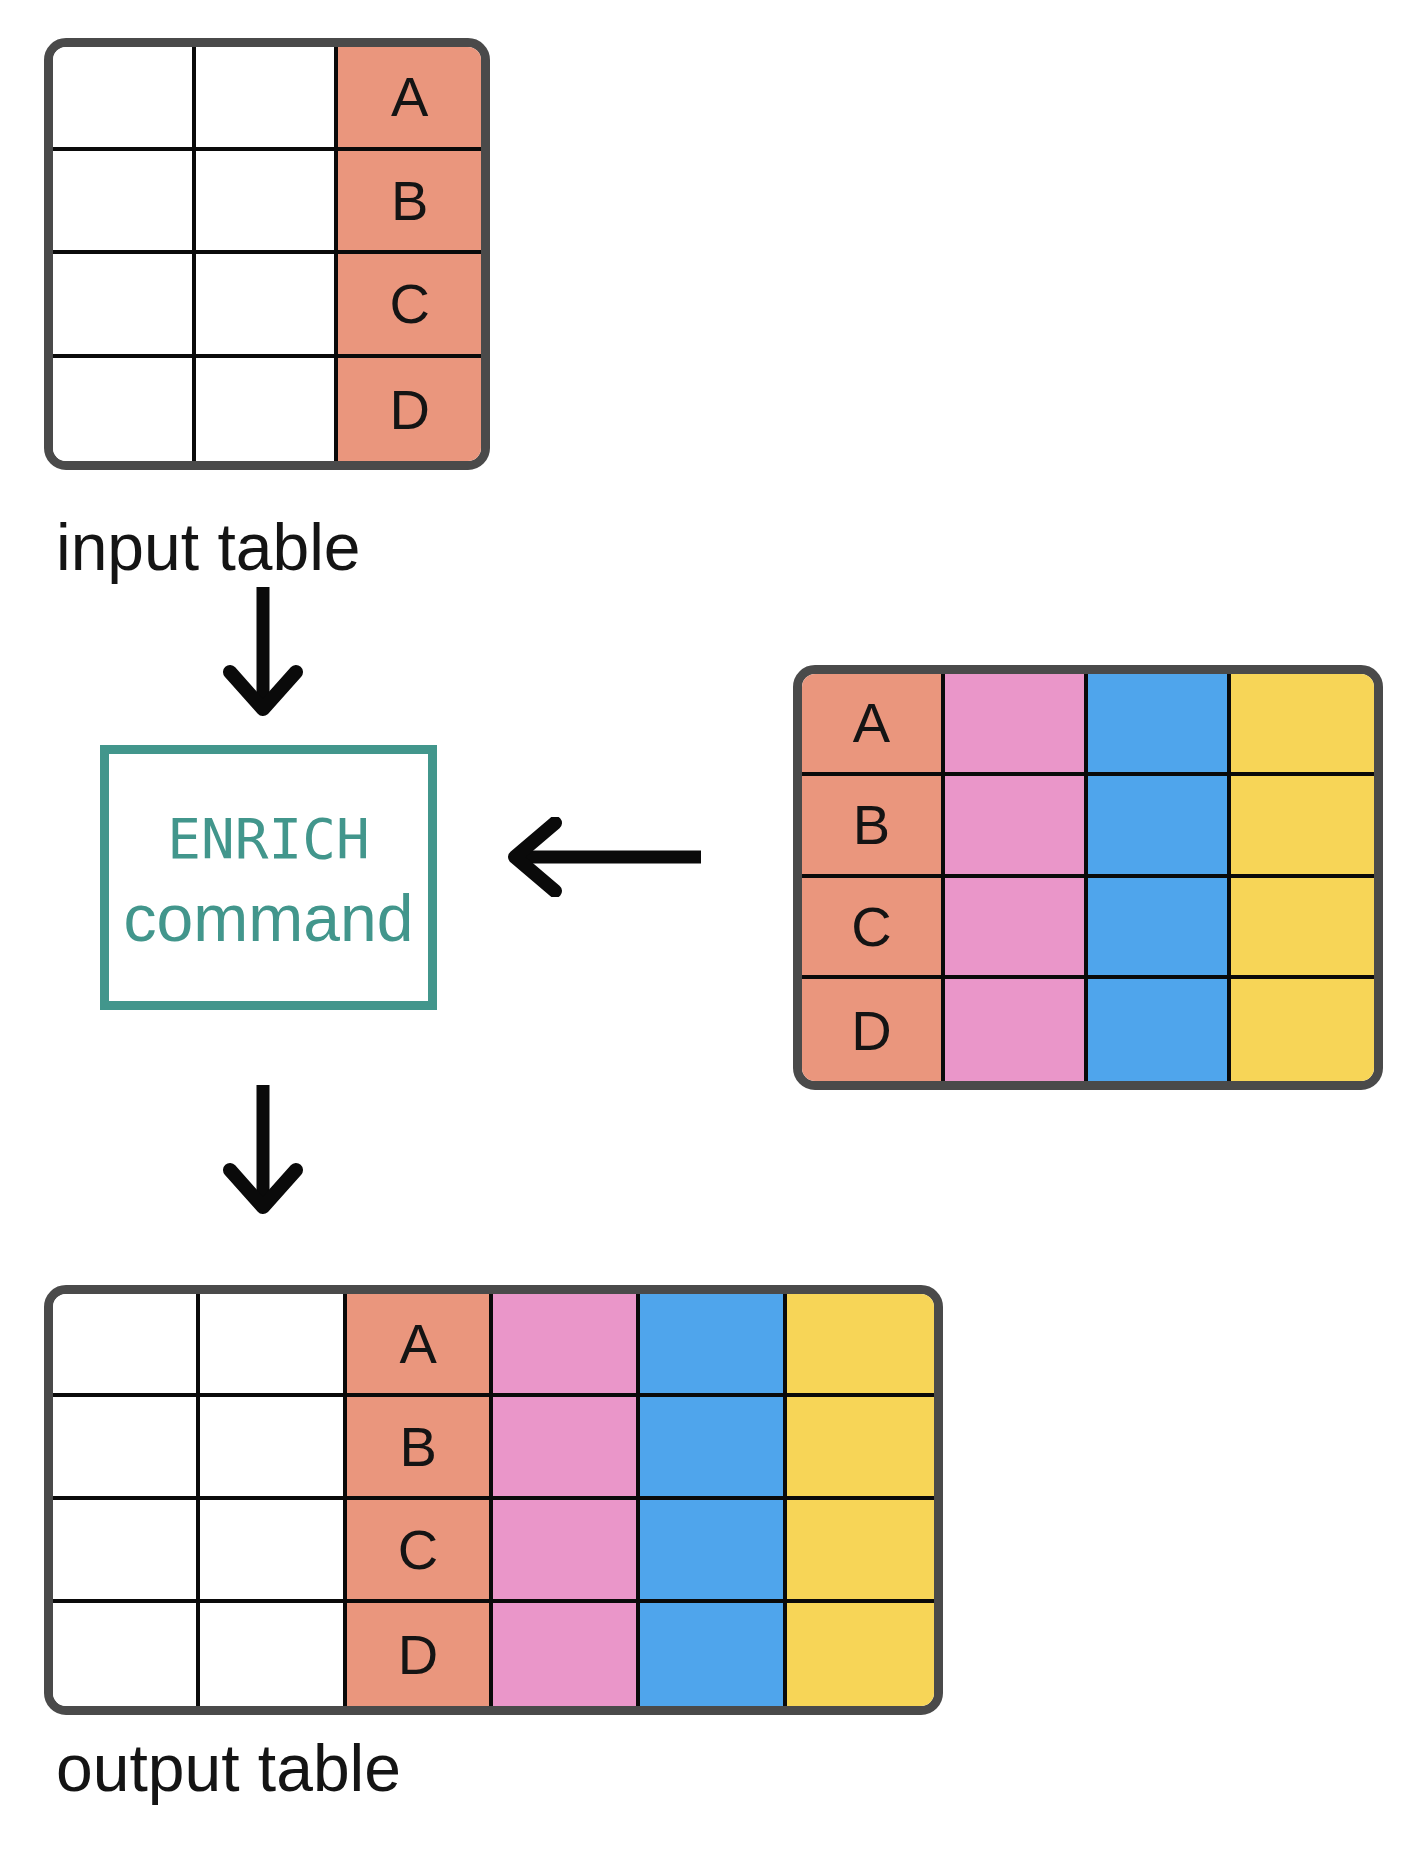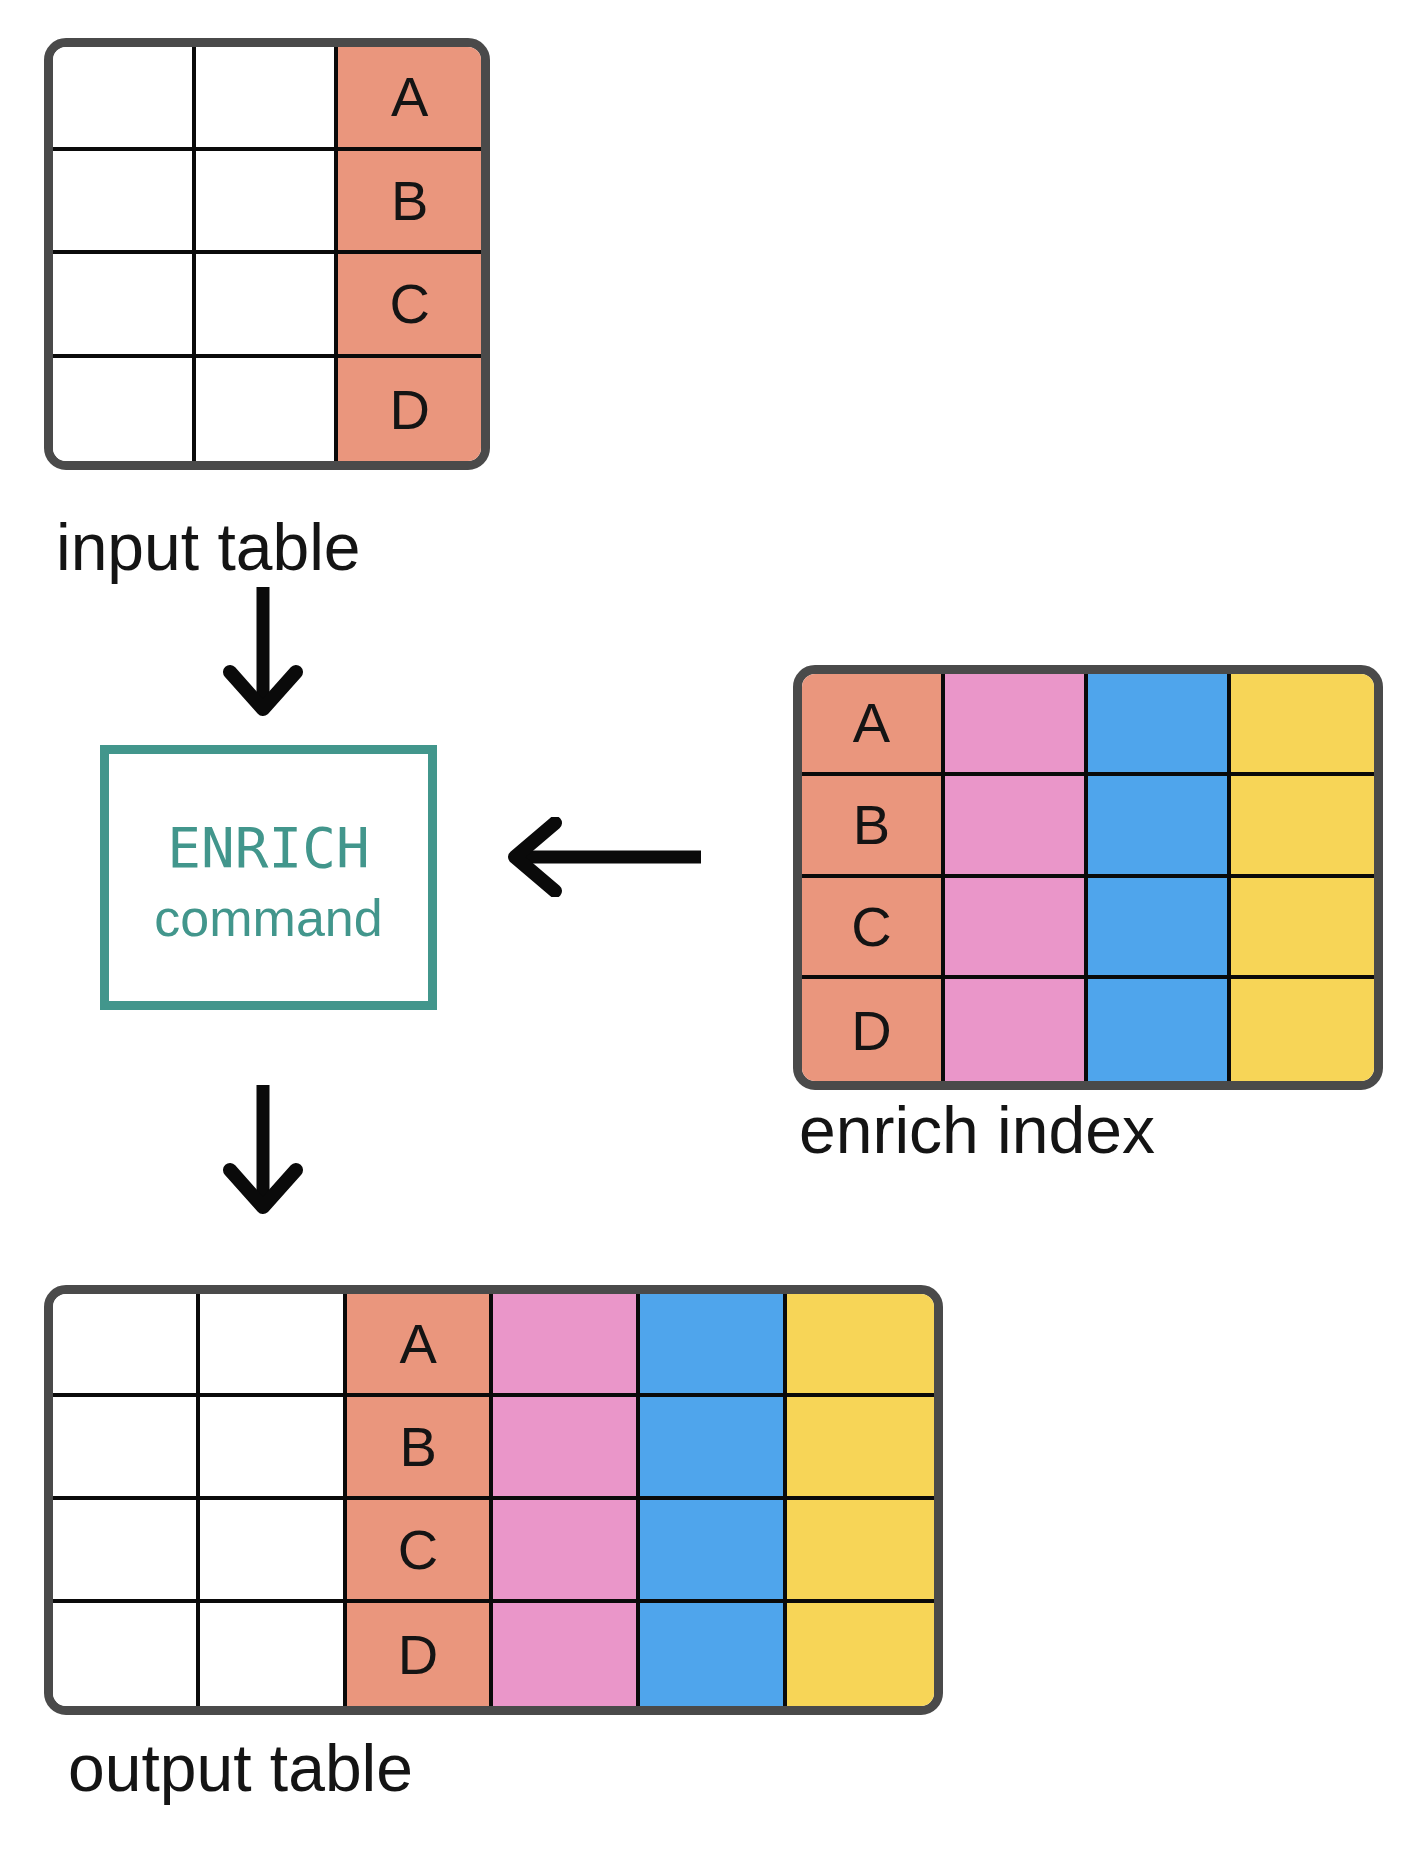--- a/index.html
+++ b/index.html
@@ -39,21 +39,21 @@
     position:absolute; left:100px; top:745px; width:337px; height:265px;
     box-sizing:border-box; border:9px solid var(--teal, #42968c);
     background:#ffffff; display:flex; flex-direction:column;
     align-items:center; justify-content:center; padding-top:10px;
   }
   .command-line1 {
     font-family:"DejaVu Sans Mono", monospace;
     font-size:56px; line-height:1.3; color:var(--teal, #42968c);
   }
   .command-line2 {
-    font-size:52px; line-height:1.3; color:var(--teal, #42968c);
+    font-size:66px; line-height:1.3; color:var(--teal, #42968c);
   }
 
   
   .arrow { position:absolute; color:var(--arrow, #0a0a0a); }
   .arrow svg { display:block; }
 </style>
 </head>
 <body>
 
 <div class="canvas">
@@ -104,21 +104,20 @@
       <div class="cell last-col" style="background: rgb(247, 213, 87);"></div>
       <div class="cell" style="background: rgb(234, 150, 125);">C</div>
       <div class="cell" style="background: rgb(234, 150, 201);"></div>
       <div class="cell" style="background: rgb(79, 165, 236);"></div>
       <div class="cell last-col" style="background: rgb(247, 213, 87);"></div>
       <div class="cell last-row" style="background: rgb(234, 150, 125);">D</div>
       <div class="cell last-row" style="background: rgb(234, 150, 201);"></div>
       <div class="cell last-row" style="background: rgb(79, 165, 236);"></div>
       <div class="cell last-col last-row" style="background: rgb(247, 213, 87);"></div>
     </div>
-  <div class="diagram-label" style="left:799px; top:1091px;">enrich index</div>
 
   <div class="arrow" style="left:223px; top:1080px;">
     <svg width="80" height="140" viewBox="0 0 80 140" fill="none" stroke="currentColor">
       <line x1="40" y1="5" x2="40" y2="124" stroke-width="13"></line>
       <polyline points="7,90 40,127 73,90" stroke-width="14" stroke-linecap="round" stroke-linejoin="round"></polyline>
     </svg>
   </div>
 
   <div class="table-frame" style="left: 44px; top: 1285px; width: 899px; height: 430px; grid-template-columns: repeat(6, 1fr);">
       <div class="cell" style="background: rgb(255, 255, 255);"></div>
@@ -139,15 +138,15 @@
       <div class="cell" style="background: rgb(234, 150, 201);"></div>
       <div class="cell" style="background: rgb(79, 165, 236);"></div>
       <div class="cell last-col" style="background: rgb(247, 213, 87);"></div>
       <div class="cell last-row" style="background: rgb(255, 255, 255);"></div>
       <div class="cell last-row" style="background: rgb(255, 255, 255);"></div>
       <div class="cell last-row" style="background: rgb(234, 150, 125);">D</div>
       <div class="cell last-row" style="background: rgb(234, 150, 201);"></div>
       <div class="cell last-row" style="background: rgb(79, 165, 236);"></div>
       <div class="cell last-col last-row" style="background: rgb(247, 213, 87);"></div>
     </div>
-  <div class="diagram-label" style="left:68px; top:1729px;">output table</div>
+  <div class="diagram-label" style="left:56px; top:1729px;">output table</div>
 
 </div>
 
 </body></html>

